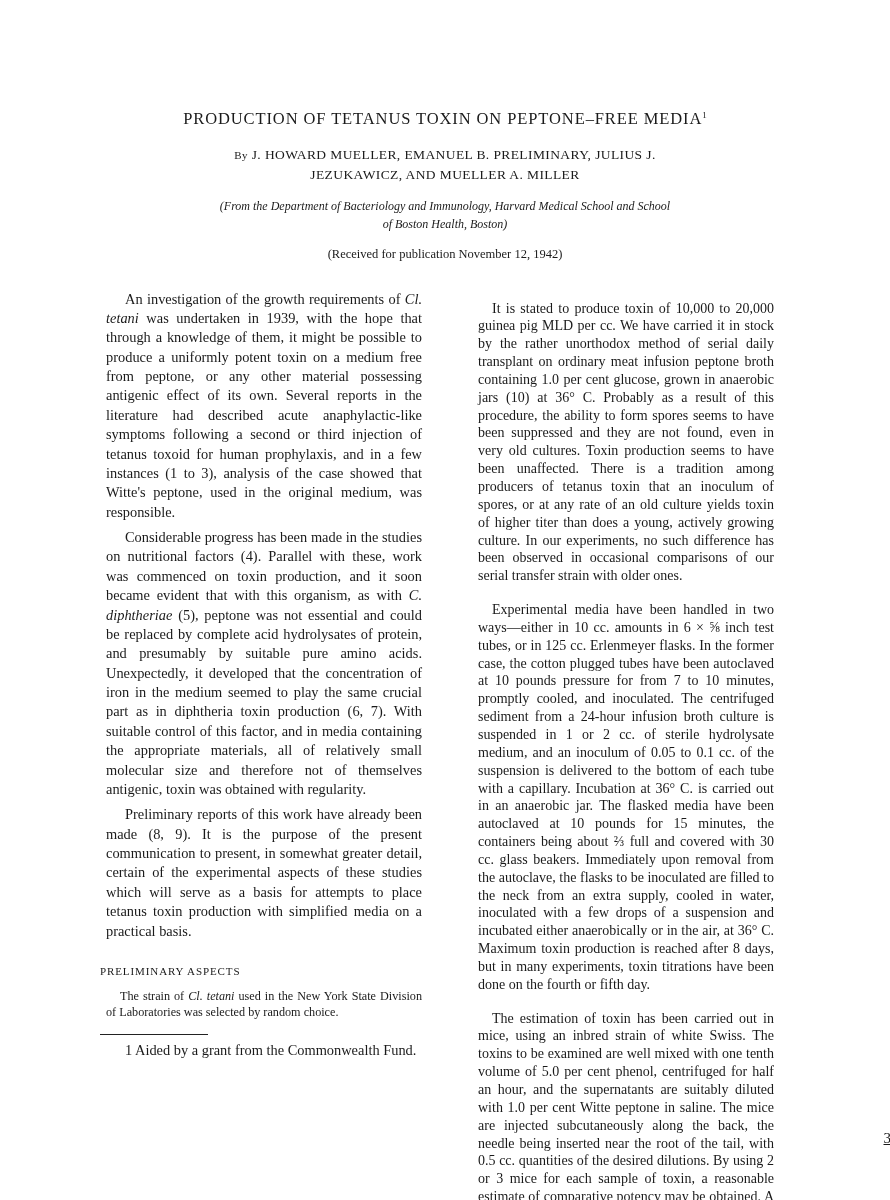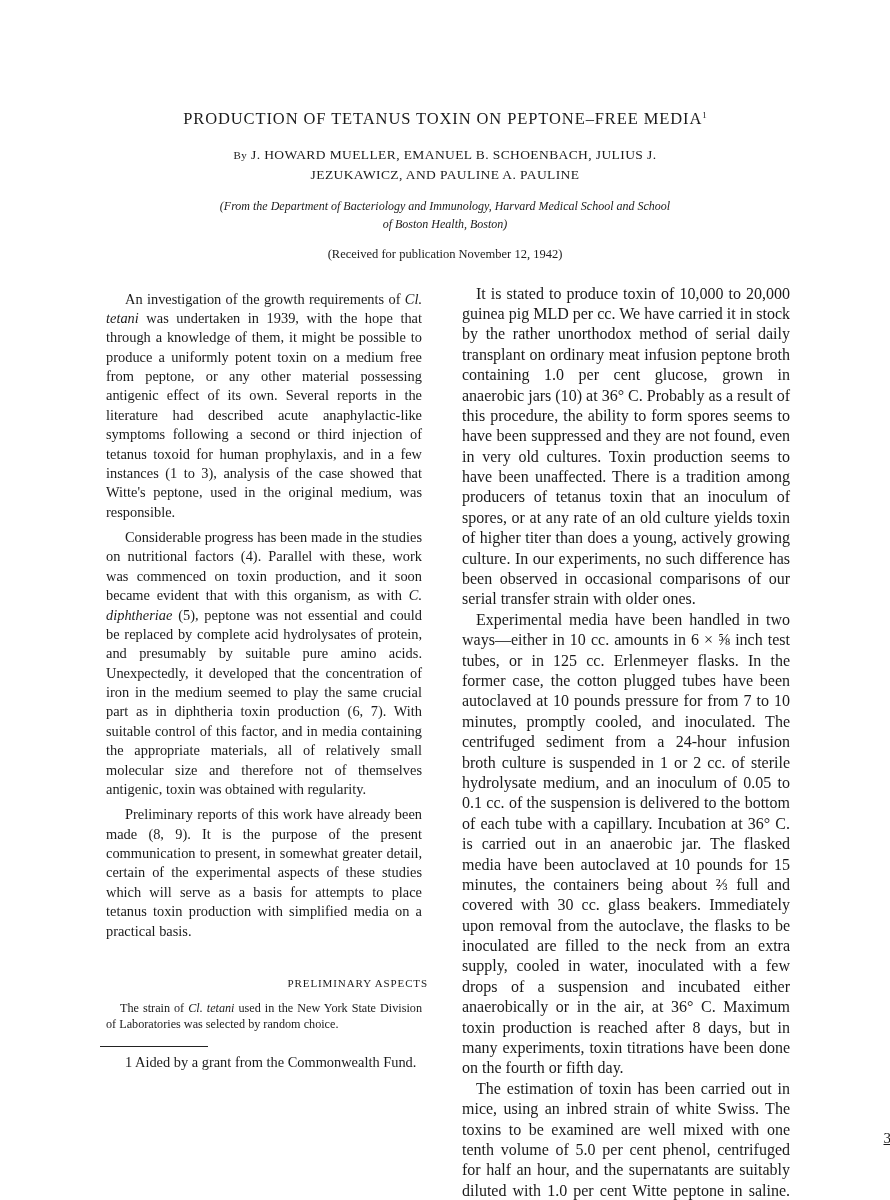--- a/index.html
+++ b/index.html
@@ -73,35 +73,35 @@
   }
   .col.left p {
     font-size: 14.4px;
     line-height: 1.345;
     text-align: justify;
     margin: 6px;
     text-indent: 19px;
     hyphens: manual;
   }
   .col.right p {
-    font-size: 16px;
+    font-size: 14px;
     line-height: 1.275;
     text-align: justify;
-    margin: 0;
+    margin: 16px;
     text-indent: 14px;
   }
   .col.left p + p,
   .col.right p + p {
     margin-top: 0;
   }
   .section-head {
-    text-align: right;
+    text-align: left;
     font-size: 11px;
     letter-spacing: 0.9px;
-    margin: 36px 0 12px 0;
+    margin: 24px 0 12px 0;
   }
   .small-para {
     font-size: 12.2px !important;
     line-height: 1.3 !important;
     text-indent: 14px !important;
   }
   .footnote-rule {
     width: 108px;
     border: none;
     border-top: 1px solid #222;
@@ -128,22 +128,22 @@
 </style>
 </head>
 <body>
 
 <div class="page">
   <div class="content">
 
     <h1 class="title"><span>PRODUCTION OF TETANUS TOXIN ON PEPTONE–FREE MEDIA</span><sup>1</sup></h1>
 
     <div class="byline">
-      <div><span class="smallcaps">By</span> <span>J. HOWARD MUELLER, EMANUEL B. SCHOENBACH, JULIUS J.</span></div>
-      <div>JEZUKAWICZ, AND PAULINE A. PAULINE</div>
+      <div><span class="smallcaps">By</span> <span>J. HOWARD MUELLER, EMANUEL B. PRELIMINARY, JULIUS J.</span></div>
+      <div>JEZUKAWICZ, AND MUELLER A. MILLER</div>
     </div>
 
     <div class="affiliation">
       <div>(From the Department of Bacteriology and Immunology, Harvard Medical School and School</div>
       <div>of Boston Health, Boston)</div>
     </div>
 
     <div class="received">(Received for publication November 12, 1942)</div>
 
     <div class="columns">

